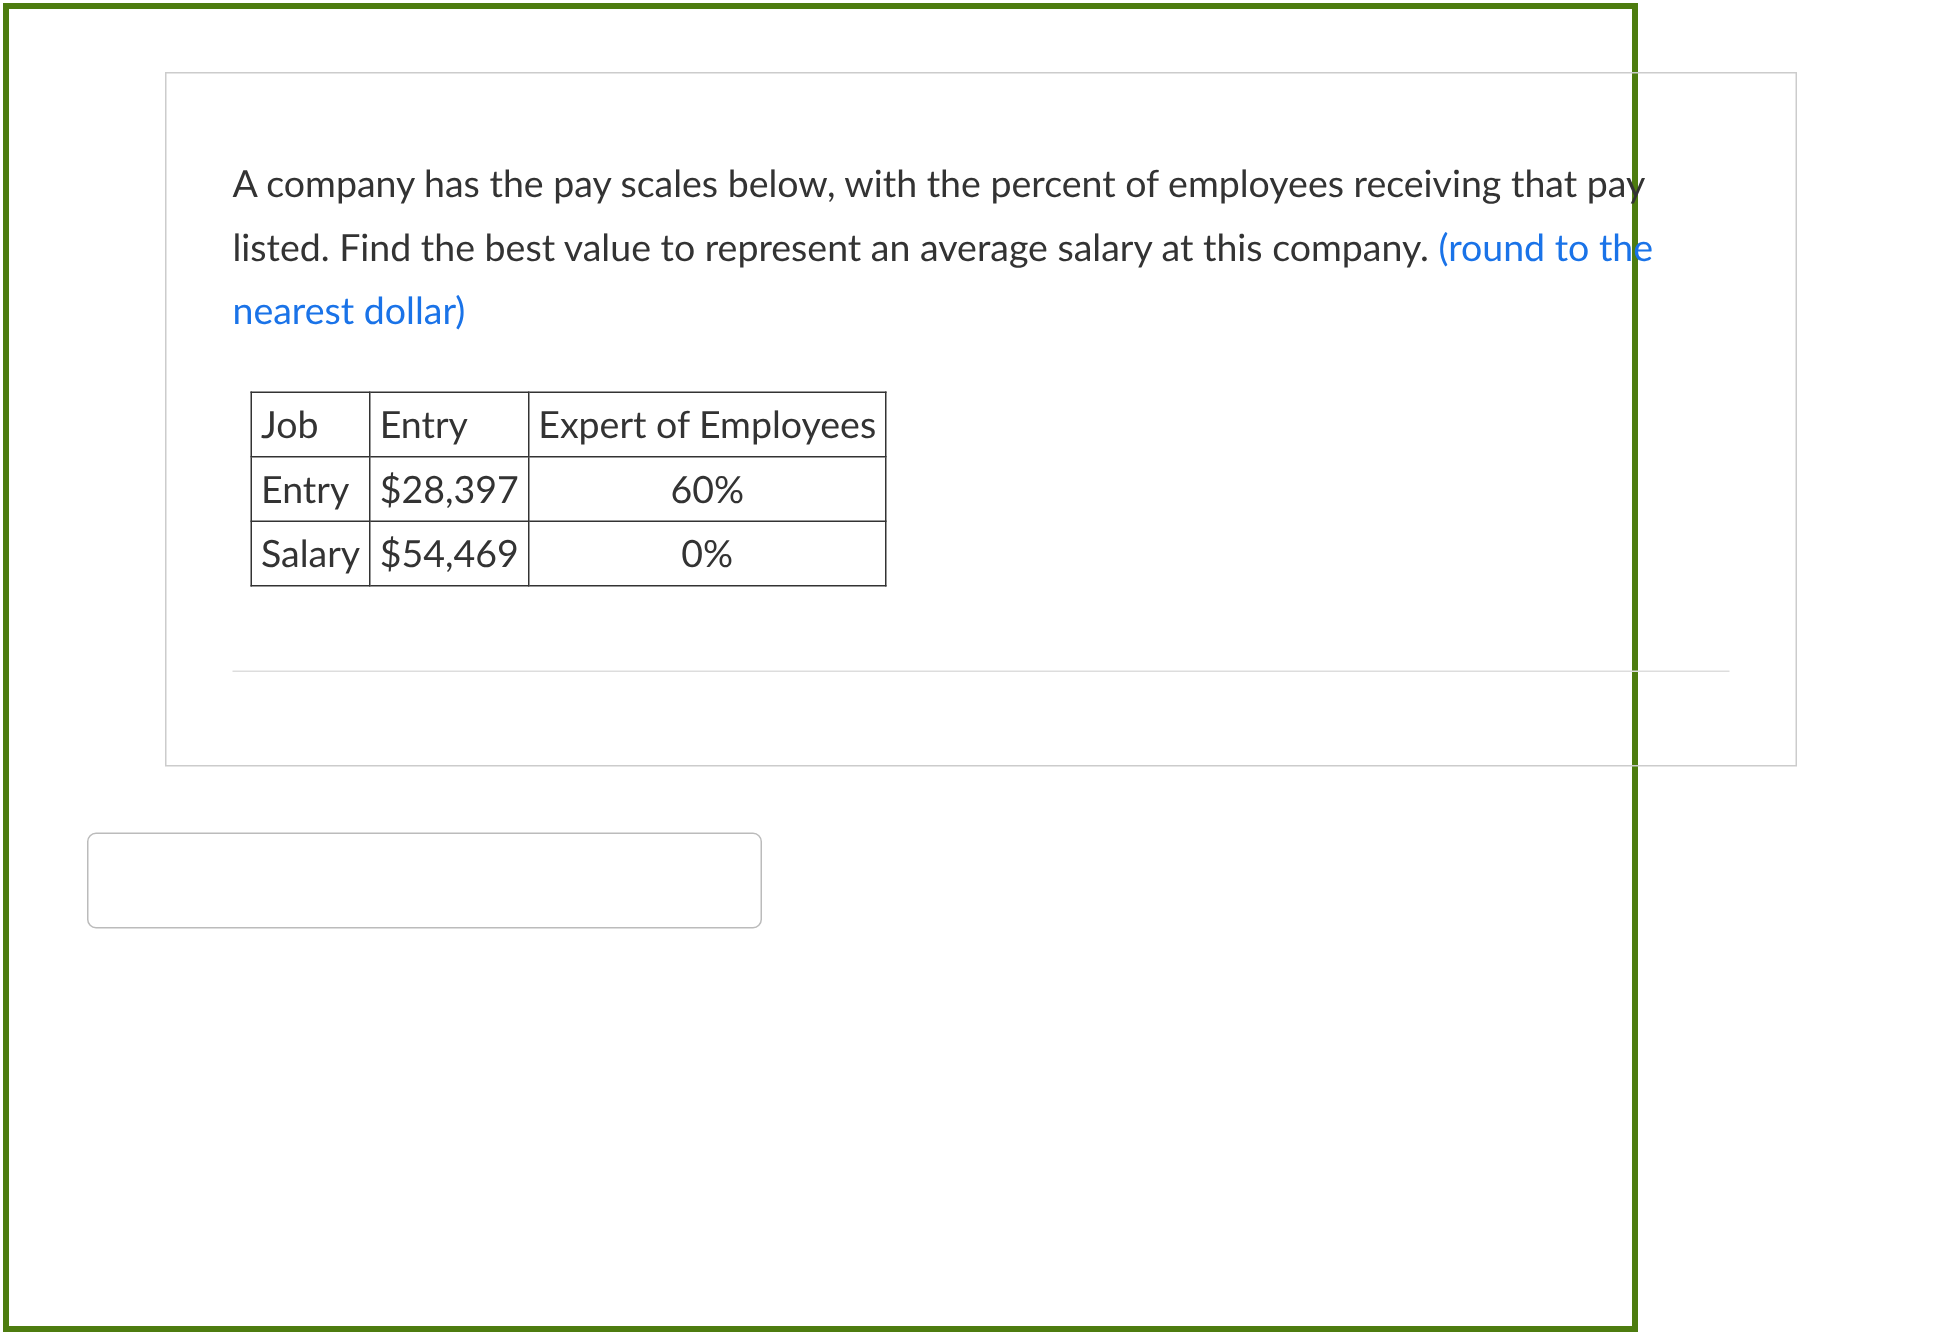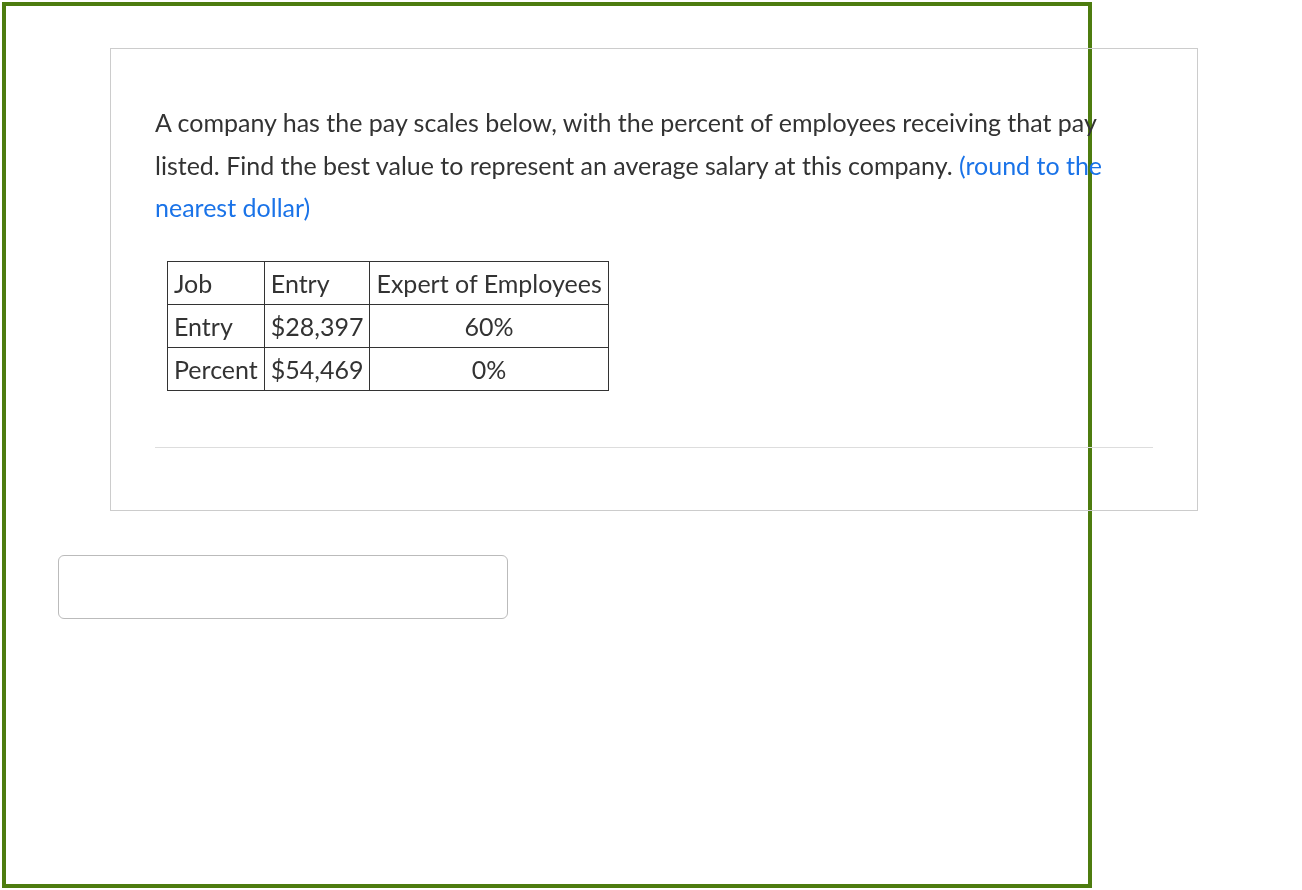--- a/index.html
+++ b/index.html
@@ -90,21 +90,21 @@
         <th>Job</th>
         <th>Entry</th>
         <th>Expert of Employees</th>
       </tr>
       <tr>
         <td>Entry</td>
         <td>$28,397</td>
         <td class="center">60%</td>
       </tr>
       <tr>
-        <td>Percent</td>
+        <td>Salary</td>
         <td>$54,469</td>
         <td class="center">0%</td>
       </tr>
     </tbody>
       </table>
     <div class="divider"></div>
     <div class="spacer-bottom"></div>
   </div>
   <input type="text" class="answer-input" placeholder="" style="">
 </div>

